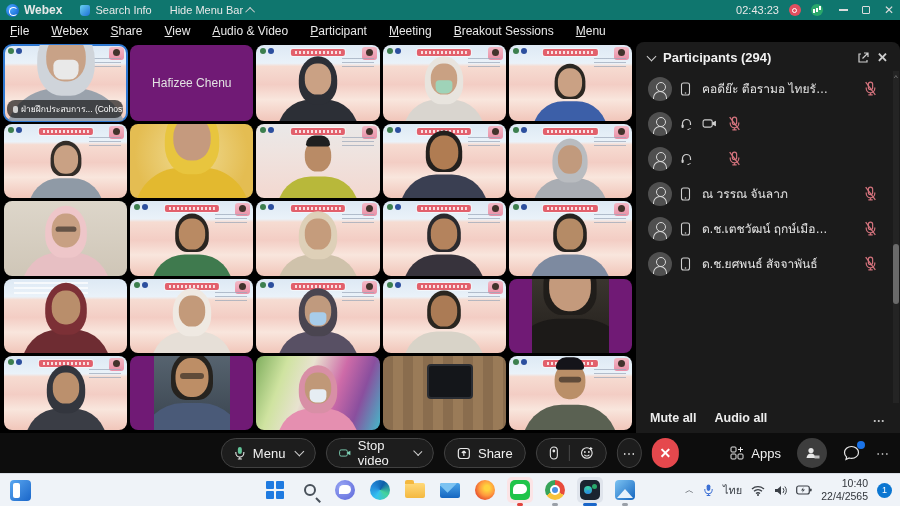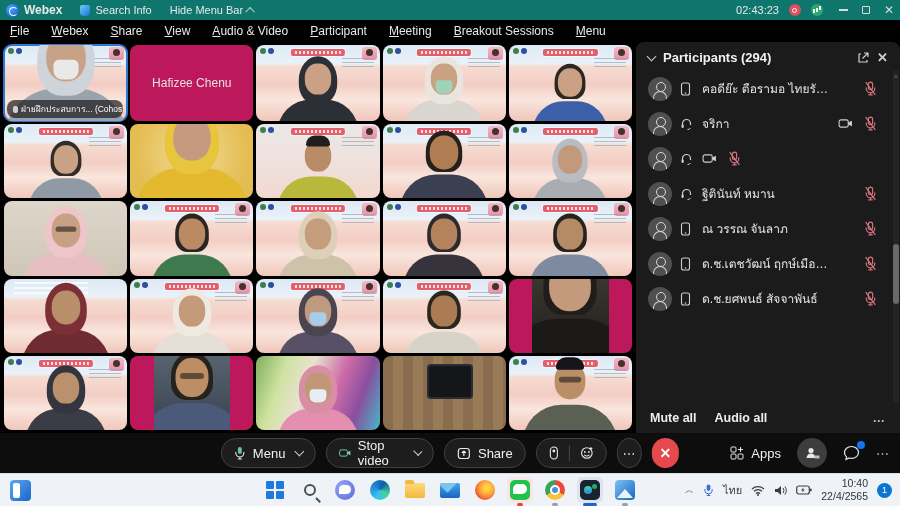--- a/index.html
+++ b/index.html
@@ -39,21 +39,21 @@
   .tile.active { outline:2px solid #2e77d0; outline-offset:-1px; }
   .tile-name { position:absolute; inset:0; display:flex; align-items:center; justify-content:center; color:#e3e3e3; font-size:12px; }
   .tile-label { position:absolute; left:3px; bottom:3px; background:rgba(25,25,25,.7); color:#fff; font-size:8.5px; padding:2px 6px; border-radius:8px; display:flex; align-items:center; gap:3px; max-width:94%; white-space:nowrap; overflow:hidden; }
   .lbl-mic { width:5px; height:7px; background:#cfcfcf; border-radius:2px; flex:0 0 auto;}
 
   
   .bg-pink, .bg-pinkText { background:linear-gradient(180deg,#dde9f4 0%,#eaf2f9 24%,#f6dcd2 28%,#f3cdc4 52%,#f9e6dd 72%,#f1c6ba 100%); }
   .bg-pinkLight { background:linear-gradient(180deg,#e9e8e8 0%,#efe3df 40%,#f3d8d0 100%); }
   .bg-yellow { background:radial-gradient(circle at 50% 40%, #f0dc95, #e4bd52 75%); }
   .bg-plain { background:linear-gradient(180deg,#ddd6ca,#cfc6b7); }
-  .bg-dark { background:#be185d; }
+  .bg-dark { background:#701a75; }
   .bg-classroom { background:linear-gradient(110deg,#7fae5e 0%,#cfe3a0 22%,#e8e2d0 40%,#ce6ba8 62%,#8a4f9e 80%,#45b8c8 100%); }
   .bg-room { background:repeating-linear-gradient(90deg,#8a6d4e 0 10px,#9a7b58 10px 20px); }
   .tv { position:absolute; top:14%; left:38%; width:34%; height:42%; background:#14161a; border-radius:2px; box-shadow:0 0 0 2px #2a2d33; }
   .bars-inner { position:absolute; top:0; bottom:0; left:19%; width:62%; overflow:hidden; }
   .bars-bg-dark{ background:linear-gradient(180deg,#3a352f,#211e1a); position:absolute; inset:0;}
   .bars-bg-shirt{ background:linear-gradient(180deg,#56636f,#39434e); position:absolute; inset:0;}
 
   
   .bn-ribbon { position:absolute; top:4px; left:50%; transform:translateX(-50%); width:44%; height:7px; background:#e2606c; border-radius:2px; box-shadow:0 0 0 1px rgba(255,255,255,.5);}
   .bn-ribbon:after{content:""; position:absolute; inset:2px 4px; background:repeating-linear-gradient(90deg,#fff 0 2px,transparent 2px 4px); opacity:.8;}
@@ -486,21 +486,20 @@
   </div>
   <div class="p-row">
     <div class="avatar"></div>
     <div class="dev">
               <svg width="13" height="13" viewBox="0 0 13 13">
                 <path d="M2.5 8V6.5a4 4 0 018 0V8" stroke="#cfcfcf" fill="none" stroke-width="1.2"></path>
                 <rect x="1.5" y="7.5" width="2.2" height="3.5" rx="1" fill="#cfcfcf"></rect>
                 <path d="M10.5 11a3 3 0 01-3 1.5" stroke="#cfcfcf" fill="none" stroke-width="1"></path>
               </svg>
             </div>
-    <div class="p-name">จริกา</div>
     <div class="p-cam">
               <svg width="15" height="11" viewBox="0 0 16 12">
                 <rect x="1" y="2" width="10" height="8" rx="2" stroke="#cfcfcf" fill="none" stroke-width="1.2"></rect>
                 <path d="M11 5l4-2v6l-4-2z" fill="#cfcfcf"></path>
               </svg>
             </div>
     <div class="p-mic">
               <svg width="13" height="15" viewBox="0 0 12 14">
                 <rect x="4" y="1" width="4" height="7" rx="2" stroke="#d4737d" fill="none" stroke-width="1.1"></rect>
                 <path d="M2 6v1a4 4 0 008 0V6M6 11v2M4 13h4" stroke="#d4737d" fill="none" stroke-width="1.1"></path>
@@ -510,44 +509,20 @@
   </div>
   <div class="p-row">
     <div class="avatar"></div>
     <div class="dev">
               <svg width="13" height="13" viewBox="0 0 13 13">
                 <path d="M2.5 8V6.5a4 4 0 018 0V8" stroke="#cfcfcf" fill="none" stroke-width="1.2"></path>
                 <rect x="1.5" y="7.5" width="2.2" height="3.5" rx="1" fill="#cfcfcf"></rect>
                 <path d="M10.5 11a3 3 0 01-3 1.5" stroke="#cfcfcf" fill="none" stroke-width="1"></path>
               </svg>
             </div>
-    <div class="p-cam">
-              <svg width="15" height="11" viewBox="0 0 16 12">
-                <rect x="1" y="2" width="10" height="8" rx="2" stroke="#cfcfcf" fill="none" stroke-width="1.2"></rect>
-                <path d="M11 5l4-2v6l-4-2z" fill="#cfcfcf"></path>
-              </svg>
-            </div>
-    <div class="p-mic">
-              <svg width="13" height="15" viewBox="0 0 12 14">
-                <rect x="4" y="1" width="4" height="7" rx="2" stroke="#d4737d" fill="none" stroke-width="1.1"></rect>
-                <path d="M2 6v1a4 4 0 008 0V6M6 11v2M4 13h4" stroke="#d4737d" fill="none" stroke-width="1.1"></path>
-                <path d="M1.5 1l9 12" stroke="#d4737d" stroke-width="1.2"></path>
-              </svg>
-            </div>
-  </div>
-  <div class="p-row">
-    <div class="avatar"></div>
-    <div class="dev">
-              <svg width="13" height="13" viewBox="0 0 13 13">
-                <path d="M2.5 8V6.5a4 4 0 018 0V8" stroke="#cfcfcf" fill="none" stroke-width="1.2"></path>
-                <rect x="1.5" y="7.5" width="2.2" height="3.5" rx="1" fill="#cfcfcf"></rect>
-                <path d="M10.5 11a3 3 0 01-3 1.5" stroke="#cfcfcf" fill="none" stroke-width="1"></path>
-              </svg>
-            </div>
-    <div class="p-name">ฐิตินันท์ หมาน</div>
     <div class="p-cam"></div>
     <div class="p-mic">
               <svg width="13" height="15" viewBox="0 0 12 14">
                 <rect x="4" y="1" width="4" height="7" rx="2" stroke="#d4737d" fill="none" stroke-width="1.1"></rect>
                 <path d="M2 6v1a4 4 0 008 0V6M6 11v2M4 13h4" stroke="#d4737d" fill="none" stroke-width="1.1"></path>
                 <path d="M1.5 1l9 12" stroke="#d4737d" stroke-width="1.2"></path>
               </svg>
             </div>
   </div>
   <div class="p-row">

